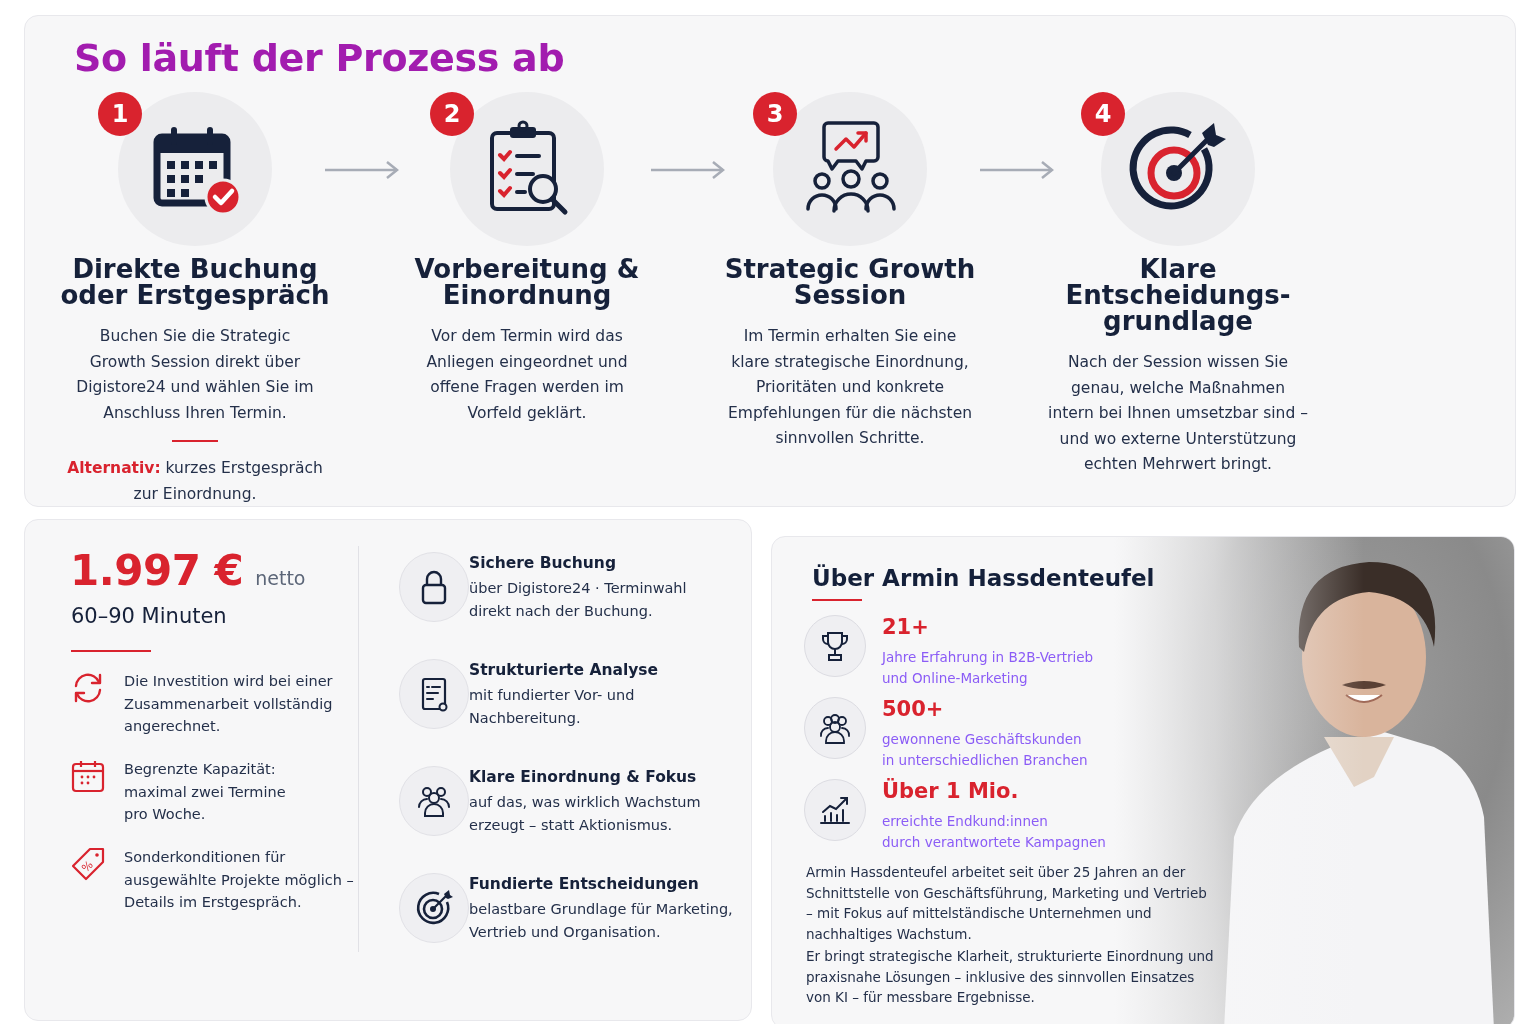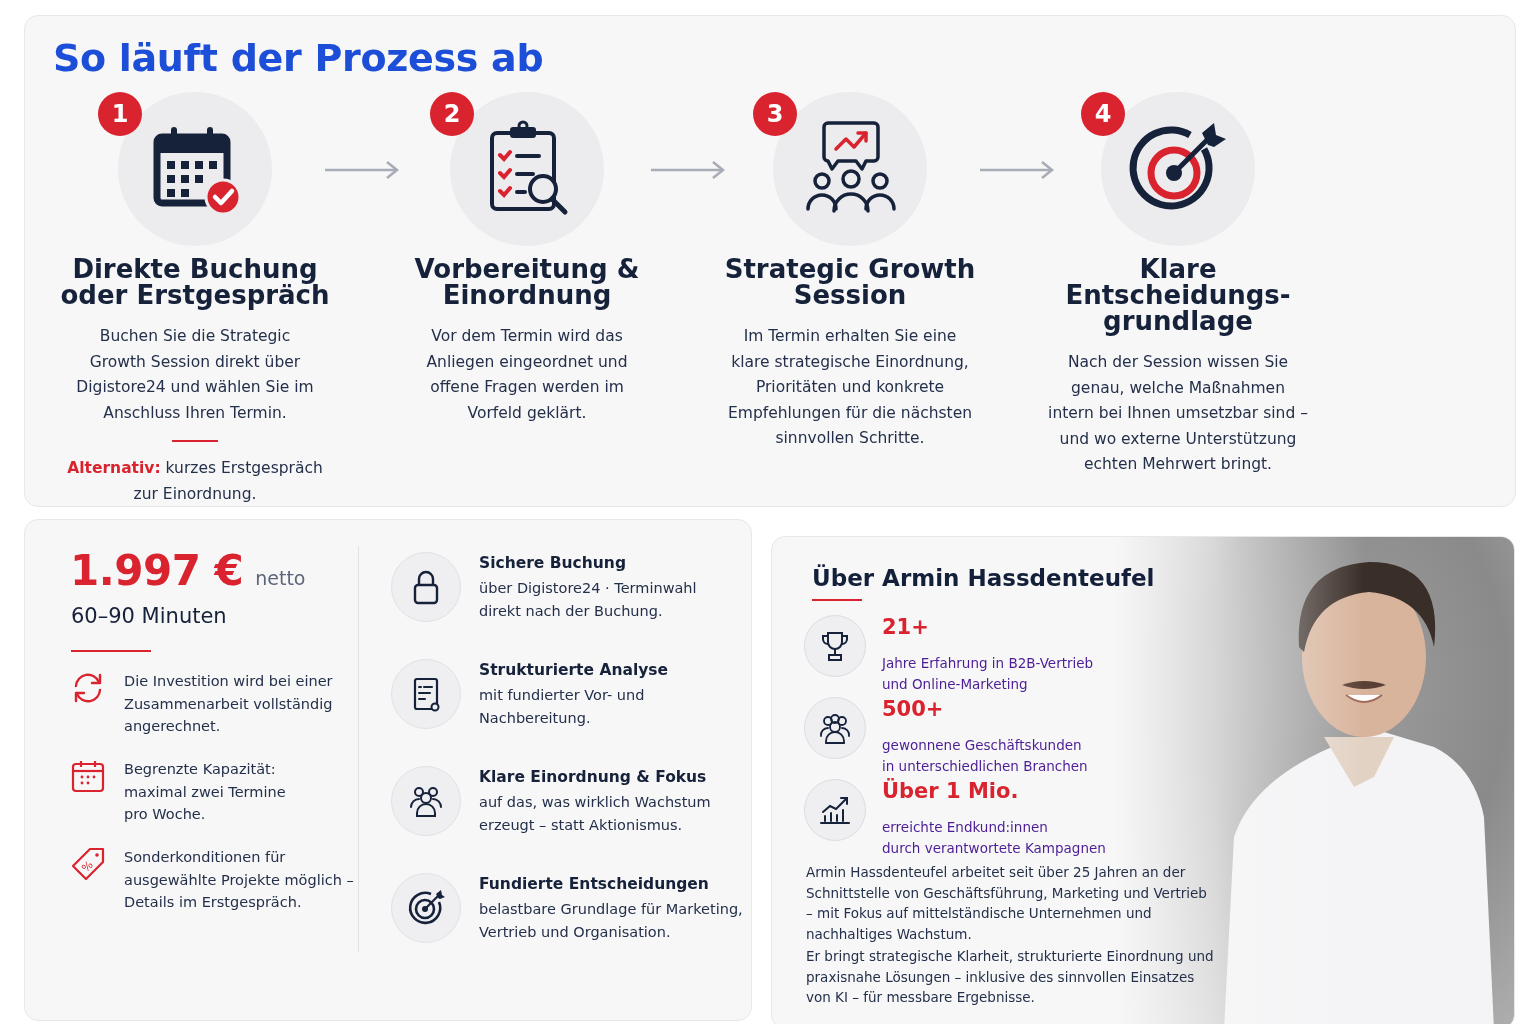--- a/index.html
+++ b/index.html
@@ -4,21 +4,21 @@
 <style>
   * { box-sizing: border-box; margin: 0; padding: 0; }
   html, body { width: 1536px; height: 1024px; background: #ffffff; overflow: hidden; }
   body { font-family: "DejaVu Sans", "Liberation Sans", sans-serif; color: #16213a; position: relative; }
 
   .card { position: absolute; background: #f7f7f8; border: 1px solid #e8e8ec; border-radius: 14px; }
   #process { left: 24px; top: 15px; width: 1492px; height: 492px; }
   #pricing { left: 24px; top: 519px; width: 728px; height: 502px; }
   #about { left: 771px; top: 536px; width: 744px; height: 493px; overflow: hidden; }
 
-  .page-title { position: absolute; left: 28px; top: 20px; font-size: 38px; font-weight: bold; color: #1d4ed8; letter-spacing: -0.3px; }
+  .page-title { position: absolute; left: 49px; top: 20px; font-size: 38px; font-weight: bold; color: #a21caf; letter-spacing: -0.3px; }
 
   .step { position: absolute; top: 76px; width: 300px; text-align: center; }
   .step-circle { position: relative; width: 154px; height: 154px; margin: 0 auto; border-radius: 50%; background: #ececee; }
   .step-circle svg { position: absolute; left: 27px; top: 27px; width: 100px; height: 100px; }
   .step-badge { position: absolute; left: -20px; top: 0px; width: 44px; height: 44px; border-radius: 50%; background: #d9232e; color: #fff; font-weight: bold; font-size: 24px; line-height: 44px; text-align: center; }
   .step-title { margin-top: 10px; font-size: 26px; font-weight: bold; line-height: 26px; color: #16213a; white-space: pre-line; }
   .step-desc { margin-top: 16px; font-size: 15.5px; line-height: 25.5px; color: #24304a; white-space: pre-line; }
   .step-sep { width: 46px; height: 2px; background: #d9232e; margin: 14px auto 14px; }
   .step-alt { font-size: 15.5px; line-height: 25.5px; color: #24304a; white-space: pre-line; }
   .step-alt .red { color: #d9232e; font-weight: bold; }
@@ -29,37 +29,37 @@
   .price-row { position: absolute; left: 45px; top: 26px; display: flex; align-items: baseline; gap: 12px; }
   .price { font-size: 42px; font-weight: bold; color: #d9232e; letter-spacing: -0.5px; }
   .netto { font-size: 19px; color: #5c6678; }
   .duration { position: absolute; left: 46px; top: 84px; font-size: 21px; color: #16213a; }
   .price-sep { position: absolute; left: 46px; top: 130px; width: 80px; height: 2px; background: #d9232e; }
   .benefit { position: absolute; left: 45px; display: flex; gap: 18px; justify-content: flex-end; }
   .benefit svg { width: 36px; height: 36px; flex: none; }
   .benefit-text { font-size: 14.5px; line-height: 22.5px; color: #24304a; white-space: pre-line; }
   .vdivider { position: absolute; left: 333px; top: 26px; width: 1px; height: 406px; background: #e1e1e6; }
 
-  .feature { position: absolute; left: 366px; display: flex; gap: 18px; }
+  .feature { position: absolute; left: 374px; display: flex; }
   .feature-circle { width: 70px; height: 70px; border-radius: 50%; background: #efeff2; border: 1px solid #e1e1e6; flex: none; display: flex; align-items: center; justify-content: center; }
   .feature-circle svg { width: 40px; height: 40px; }
   .feature-title { font-size: 15.5px; font-weight: bold; color: #16213a; margin-top: 2px; }
   .feature-desc { margin-top: 5px; font-size: 14.5px; line-height: 23px; color: #24304a; white-space: pre-line; }
 
   
   .photo { position: absolute; right: 0; top: 0; width: 400px; height: 493px;
     background: radial-gradient(ellipse at 60% 30%, #9d9d9d 0%, #8a8a8a 45%, #bdbdbd 100%); }
   .photo-fade { position: absolute; right: 150px; top: 0; width: 250px; height: 493px; background: linear-gradient(90deg, #f7f7f8 0%, rgba(247,247,248,0.7) 40%, rgba(247,247,248,0) 100%); }
   .about-title { position: absolute; left: 40px; top: 28px; font-size: 23px; font-weight: bold; color: #14203a; }
   .about-sep { position: absolute; left: 40px; top: 62px; width: 50px; height: 2px; background: #d9232e; }
   .stat { position: absolute; left: 32px; display: flex; gap: 16px; }
   .stat-circle { width: 62px; height: 62px; border-radius: 50%; background: #efeff2; border: 1px solid #dcdce2; flex: none; display: flex; align-items: center; justify-content: center; }
   .stat-circle svg { width: 36px; height: 36px; }
   .stat-value { font-size: 21px; font-weight: bold; color: #d9232e; line-height: 24px; }
-  .stat-desc { font-size: 13.5px; line-height: 20.5px; color: #4c1d95; white-space: pre-line; margin-top: 14px; }
+  .stat-desc { font-size: 13.5px; line-height: 20.5px; color: #8b5cf6; white-space: pre-line; margin-top: 8px; }
   .bio { position: absolute; left: 34px; width: 410px; font-size: 13.5px; line-height: 20.5px; color: #24304a; z-index: 2; }
 </style>
 </head>
 <body>
 
 <section class="card" id="process">
   <h1 class="page-title">So läuft der Prozess ab</h1>
 
   <div class="step" style="left:20px;">
     <div class="step-circle">

